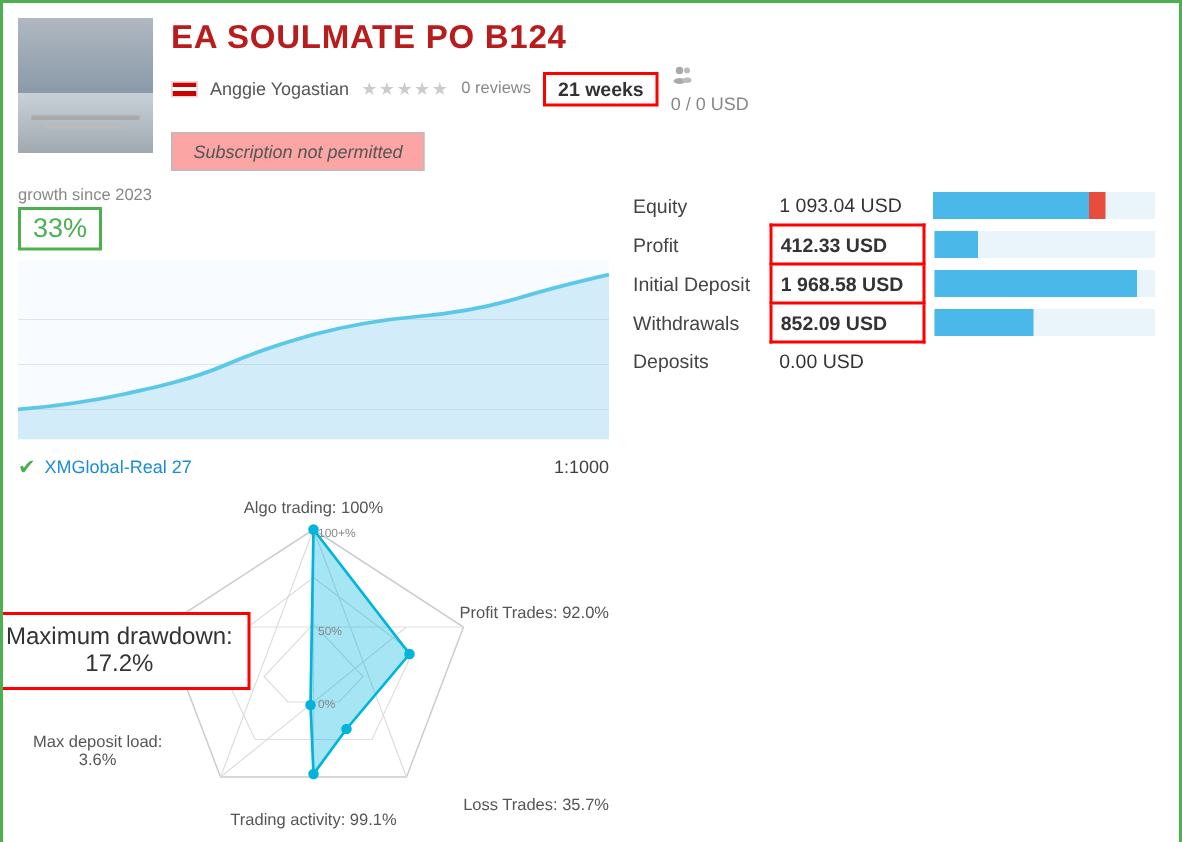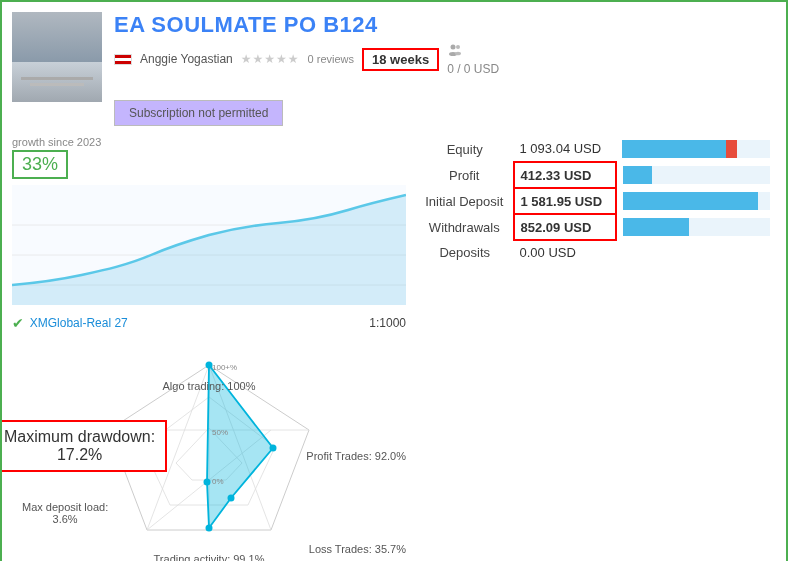--- a/index.html
+++ b/index.html
@@ -45,49 +45,50 @@
       display: flex;
       align-items: center;
       justify-content: center;
       font-size: 9px;
       color: #777;
     }
     .title-block { flex: 1; }
     .ea-title {
       font-size: 22px;
       font-weight: bold;
-      color: #3b82f6;
+      color: #b91c1c;
       letter-spacing: 0.5px;
     }
     .meta-row {
       display: flex;
       align-items: center;
       gap: 8px;
       margin-top: 4px;
     }
     .author-name { color: #555; font-size: 12px; }
     .stars { color: #ccc; font-size: 12px; letter-spacing: 1px; }
     .reviews { color: #888; font-size: 11px; }
     .weeks-badge {
       border: 2px solid red;
       color: #333;
       padding: 2px 8px;
       font-weight: bold;
       font-size: 13px;
     }
     .usd-meta { color: #888; font-size: 12px; display: flex; align-items: flex-start; gap: 4px; flex-direction: column; }
     .sub-btn {
-      margin-top: 24px;
+      margin-top: 12px;
       padding: 5px 14px;
-      background: #c4b5fd;
+      background: #fca5a5;
       border: 1px solid #bbb;
       color: #555;
       font-size: 12px;
       cursor: default;
       display: inline-block;
+      font-style: italic;
     }
     .main-content {
       display: flex;
       gap: 10px;
       margin-top: 6px;
     }
     .left-panel {
       flex: 1;
       position: relative;
       min-height: 300px;
@@ -133,21 +134,21 @@
       color: #4caf50;
       font-size: 14px;
     }
     .account-name { color: #1a8dd9; }
     .leverage { color: #404040; margin-left: auto; }
     .right-panel {
       width: 360px;
     }
     .stats-table { width: 100%; border-collapse: collapse; }
     .stats-table td { padding: 4px 6px; font-size: 13px; vertical-align: middle; }
-    .stat-label { text-align: center; color: #444; white-space: nowrap; padding-right: 8px; }
+    .stat-label { text-align: left; color: #444; white-space: nowrap; padding-right: 8px; }
     .stat-value { font-weight: normal; white-space: nowrap; min-width: 90px; }
     .stat-value.boxed {
       border: 2px solid red;
       padding: 2px 6px;
       font-weight: bold;
       margin-top: 23px;
     }
     .bar-cell { width: 160px; padding-left: 6px; }
     .bar-outer {
       height: 18px;
@@ -177,21 +178,20 @@
       display: flex;
       justify-content: center;
       align-items: center;
       height: 220px;
     }
     .radar-label {
       position: absolute;
       font-size: 11px;
       color: #555;
       text-align: center;
-      margin-top: 35px;
     }
     .drawdown-box {
       border: 2px solid red;
       padding: 6px 10px;
       font-size: 11px;
       color: #333;
       position: absolute;
       background: #fff;
       text-align: center;
       white-space: nowrap;
@@ -210,21 +210,21 @@
       </div>
     </div>
   </div>
   <div class="title-block">
     <div class="ea-title">EA SOULMATE PO B124</div>
     <div class="meta-row">
       <span style="display:inline-block;width:18px;height:11px;background:linear-gradient(to bottom,#cc0000 33%,#ffffff 33%,#ffffff 66%,#cc0000 66%);border:1px solid #ddd;"></span>
       <span class="author-name">Anggie Yogastian</span>
       <span class="stars">★★★★★</span>
       <span class="reviews">0 reviews</span>
-      <span class="weeks-badge">18 weeks</span>
+      <span class="weeks-badge">21 weeks</span>
       <span class="usd-meta">
         <svg width="16" height="16" viewBox="0 0 16 16">
             <circle cx="6" cy="5" r="2.5" fill="#aaa"></circle>
             <ellipse cx="6" cy="12" rx="4" ry="2" fill="#aaa"></ellipse>
             <circle cx="11" cy="5" r="2" fill="#bbb"></circle>
             <ellipse cx="11" cy="11.5" rx="3" ry="1.8" fill="#bbb"></ellipse>
           </svg>
         <span>0 / 0 USD</span>
       </span>
     </div>
@@ -327,21 +327,21 @@
             <td class="stat-label">Profit</td>
             <td class="stat-value boxed">412.33 USD</td>
             <td class="bar-cell">
               <div class="bar-outer">
                 <div class="bar-inner" style="width: 20%;"></div>
               </div>
             </td>
           </tr>
           <tr>
             <td class="stat-label">Initial Deposit</td>
-            <td class="stat-value boxed">1 581.95 USD</td>
+            <td class="stat-value boxed">1 968.58 USD</td>
             <td class="bar-cell">
               <div class="bar-outer">
                 <div class="bar-inner" style="width: 92%;"></div>
               </div>
             </td>
           </tr>
           <tr>
             <td class="stat-label">Withdrawals</td>
             <td class="stat-value boxed">852.09 USD</td>
             <td class="bar-cell">

